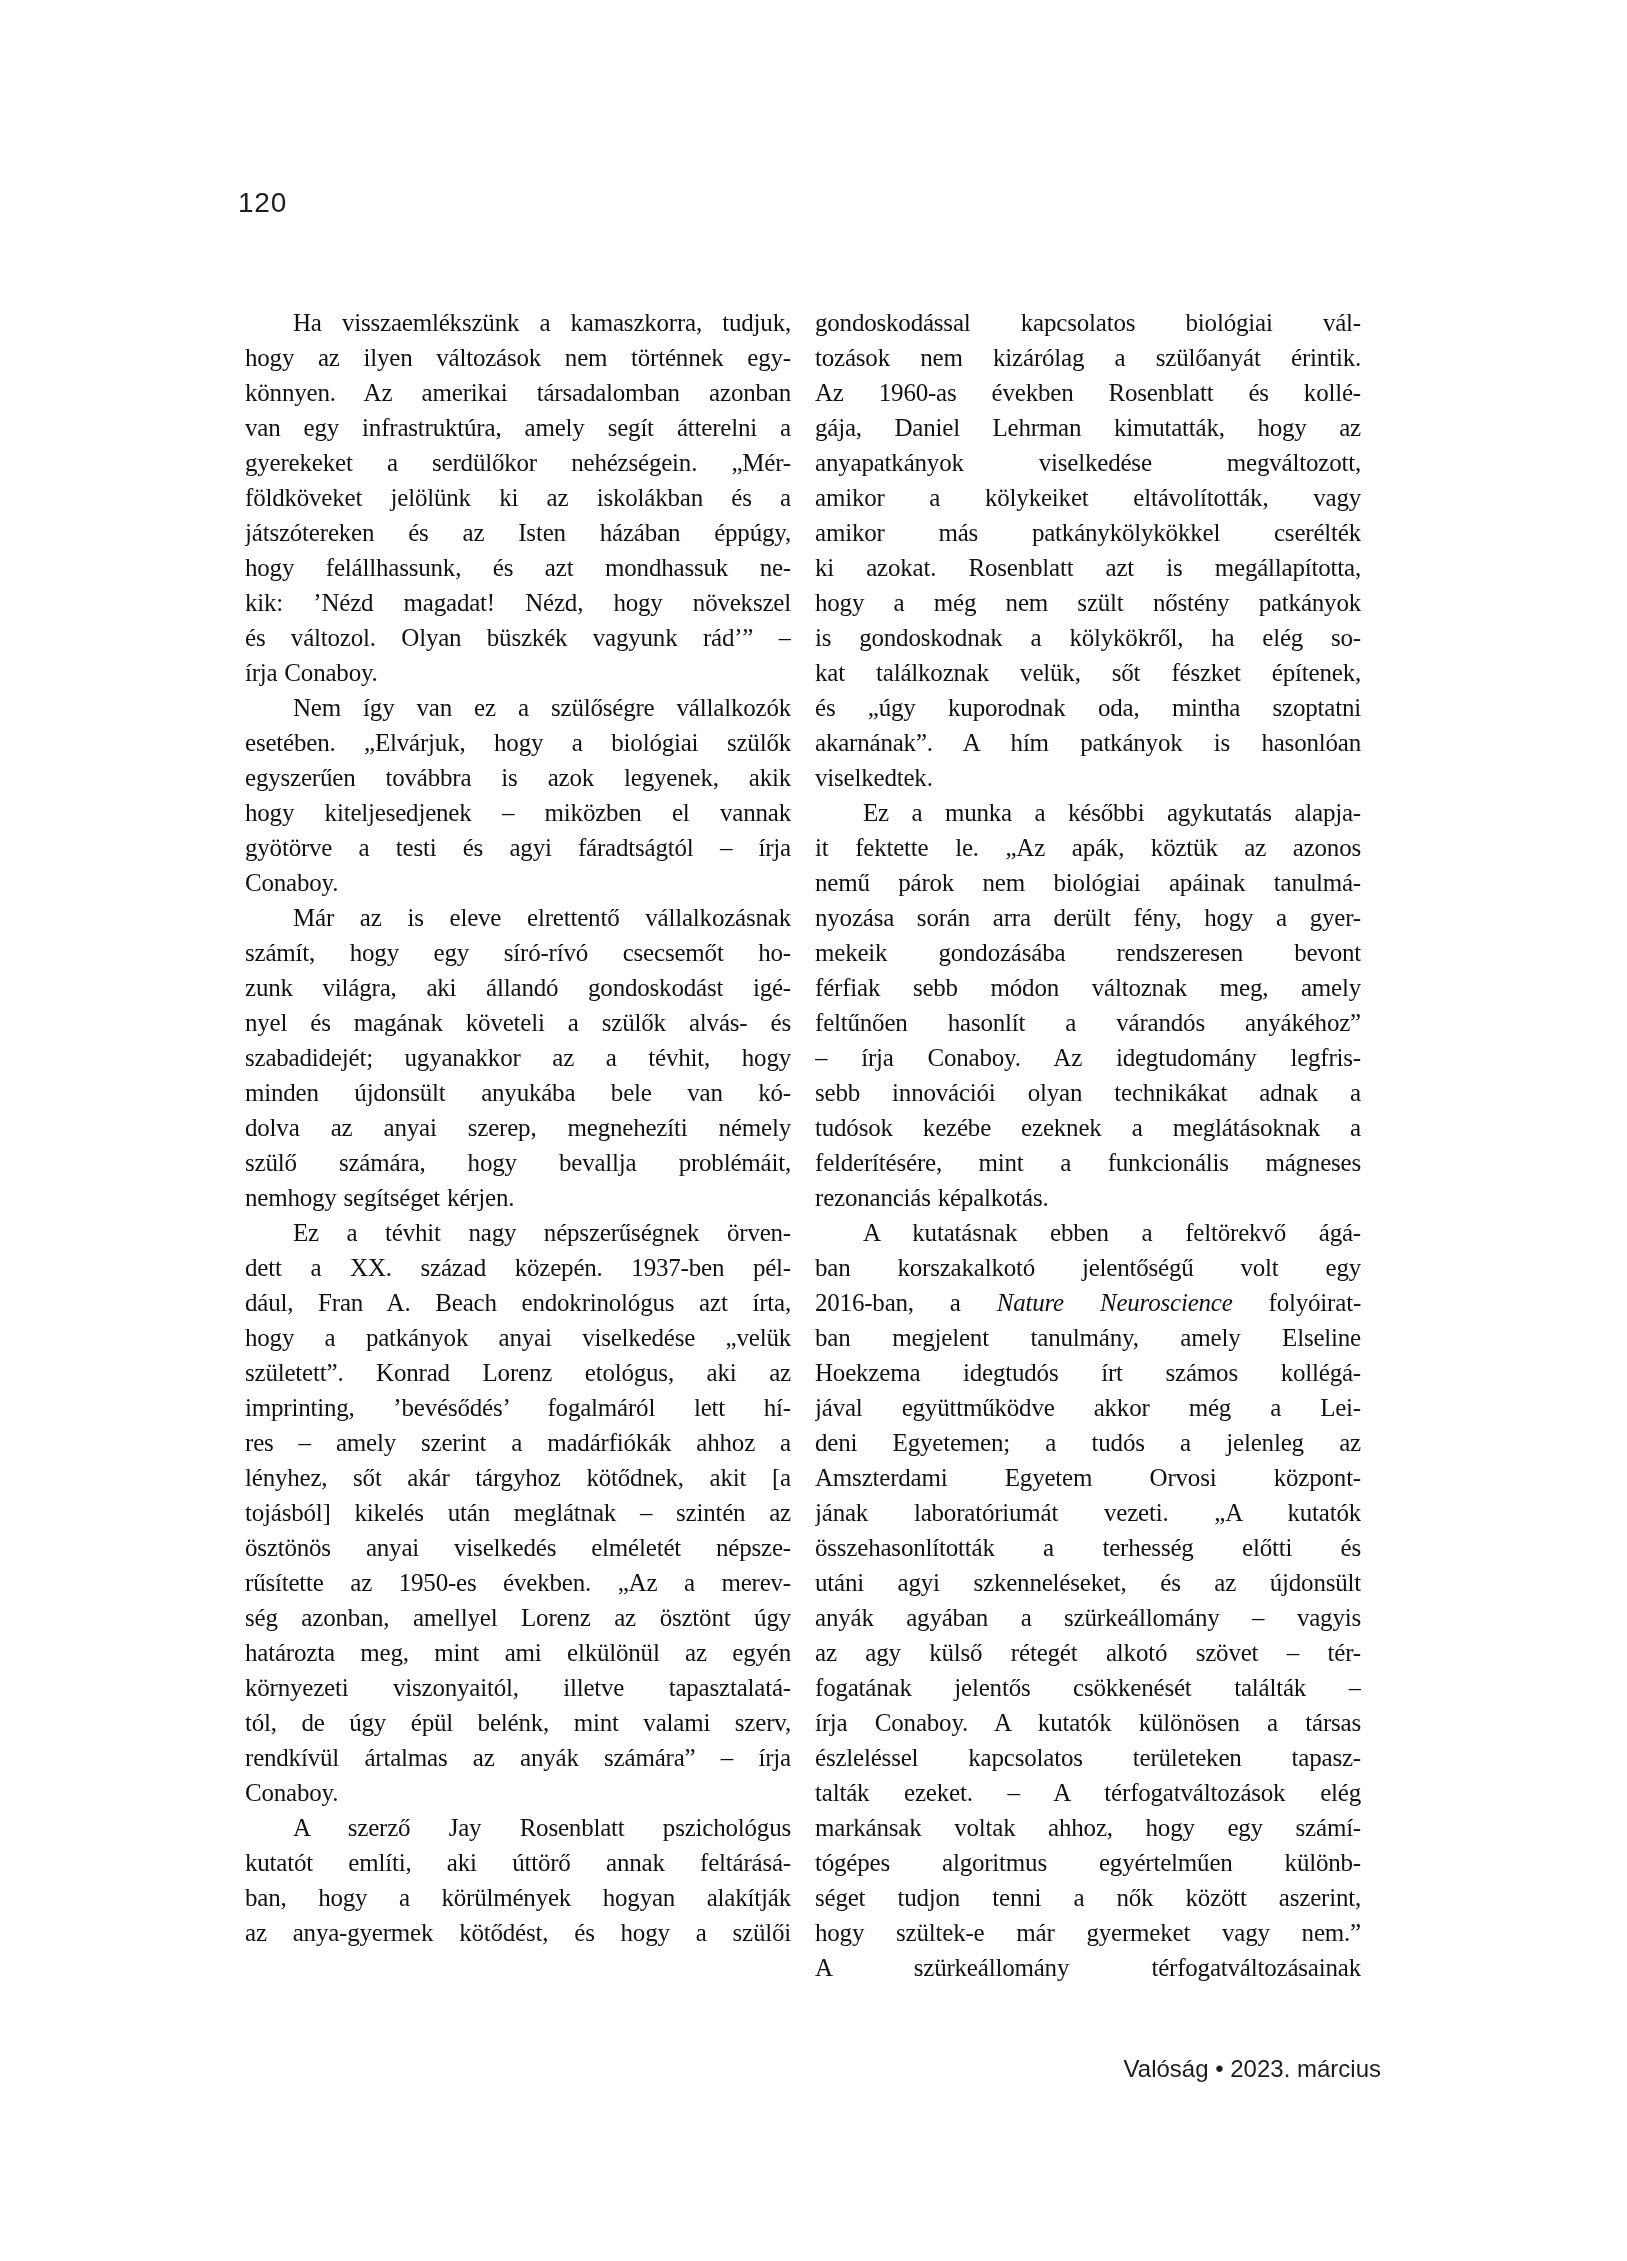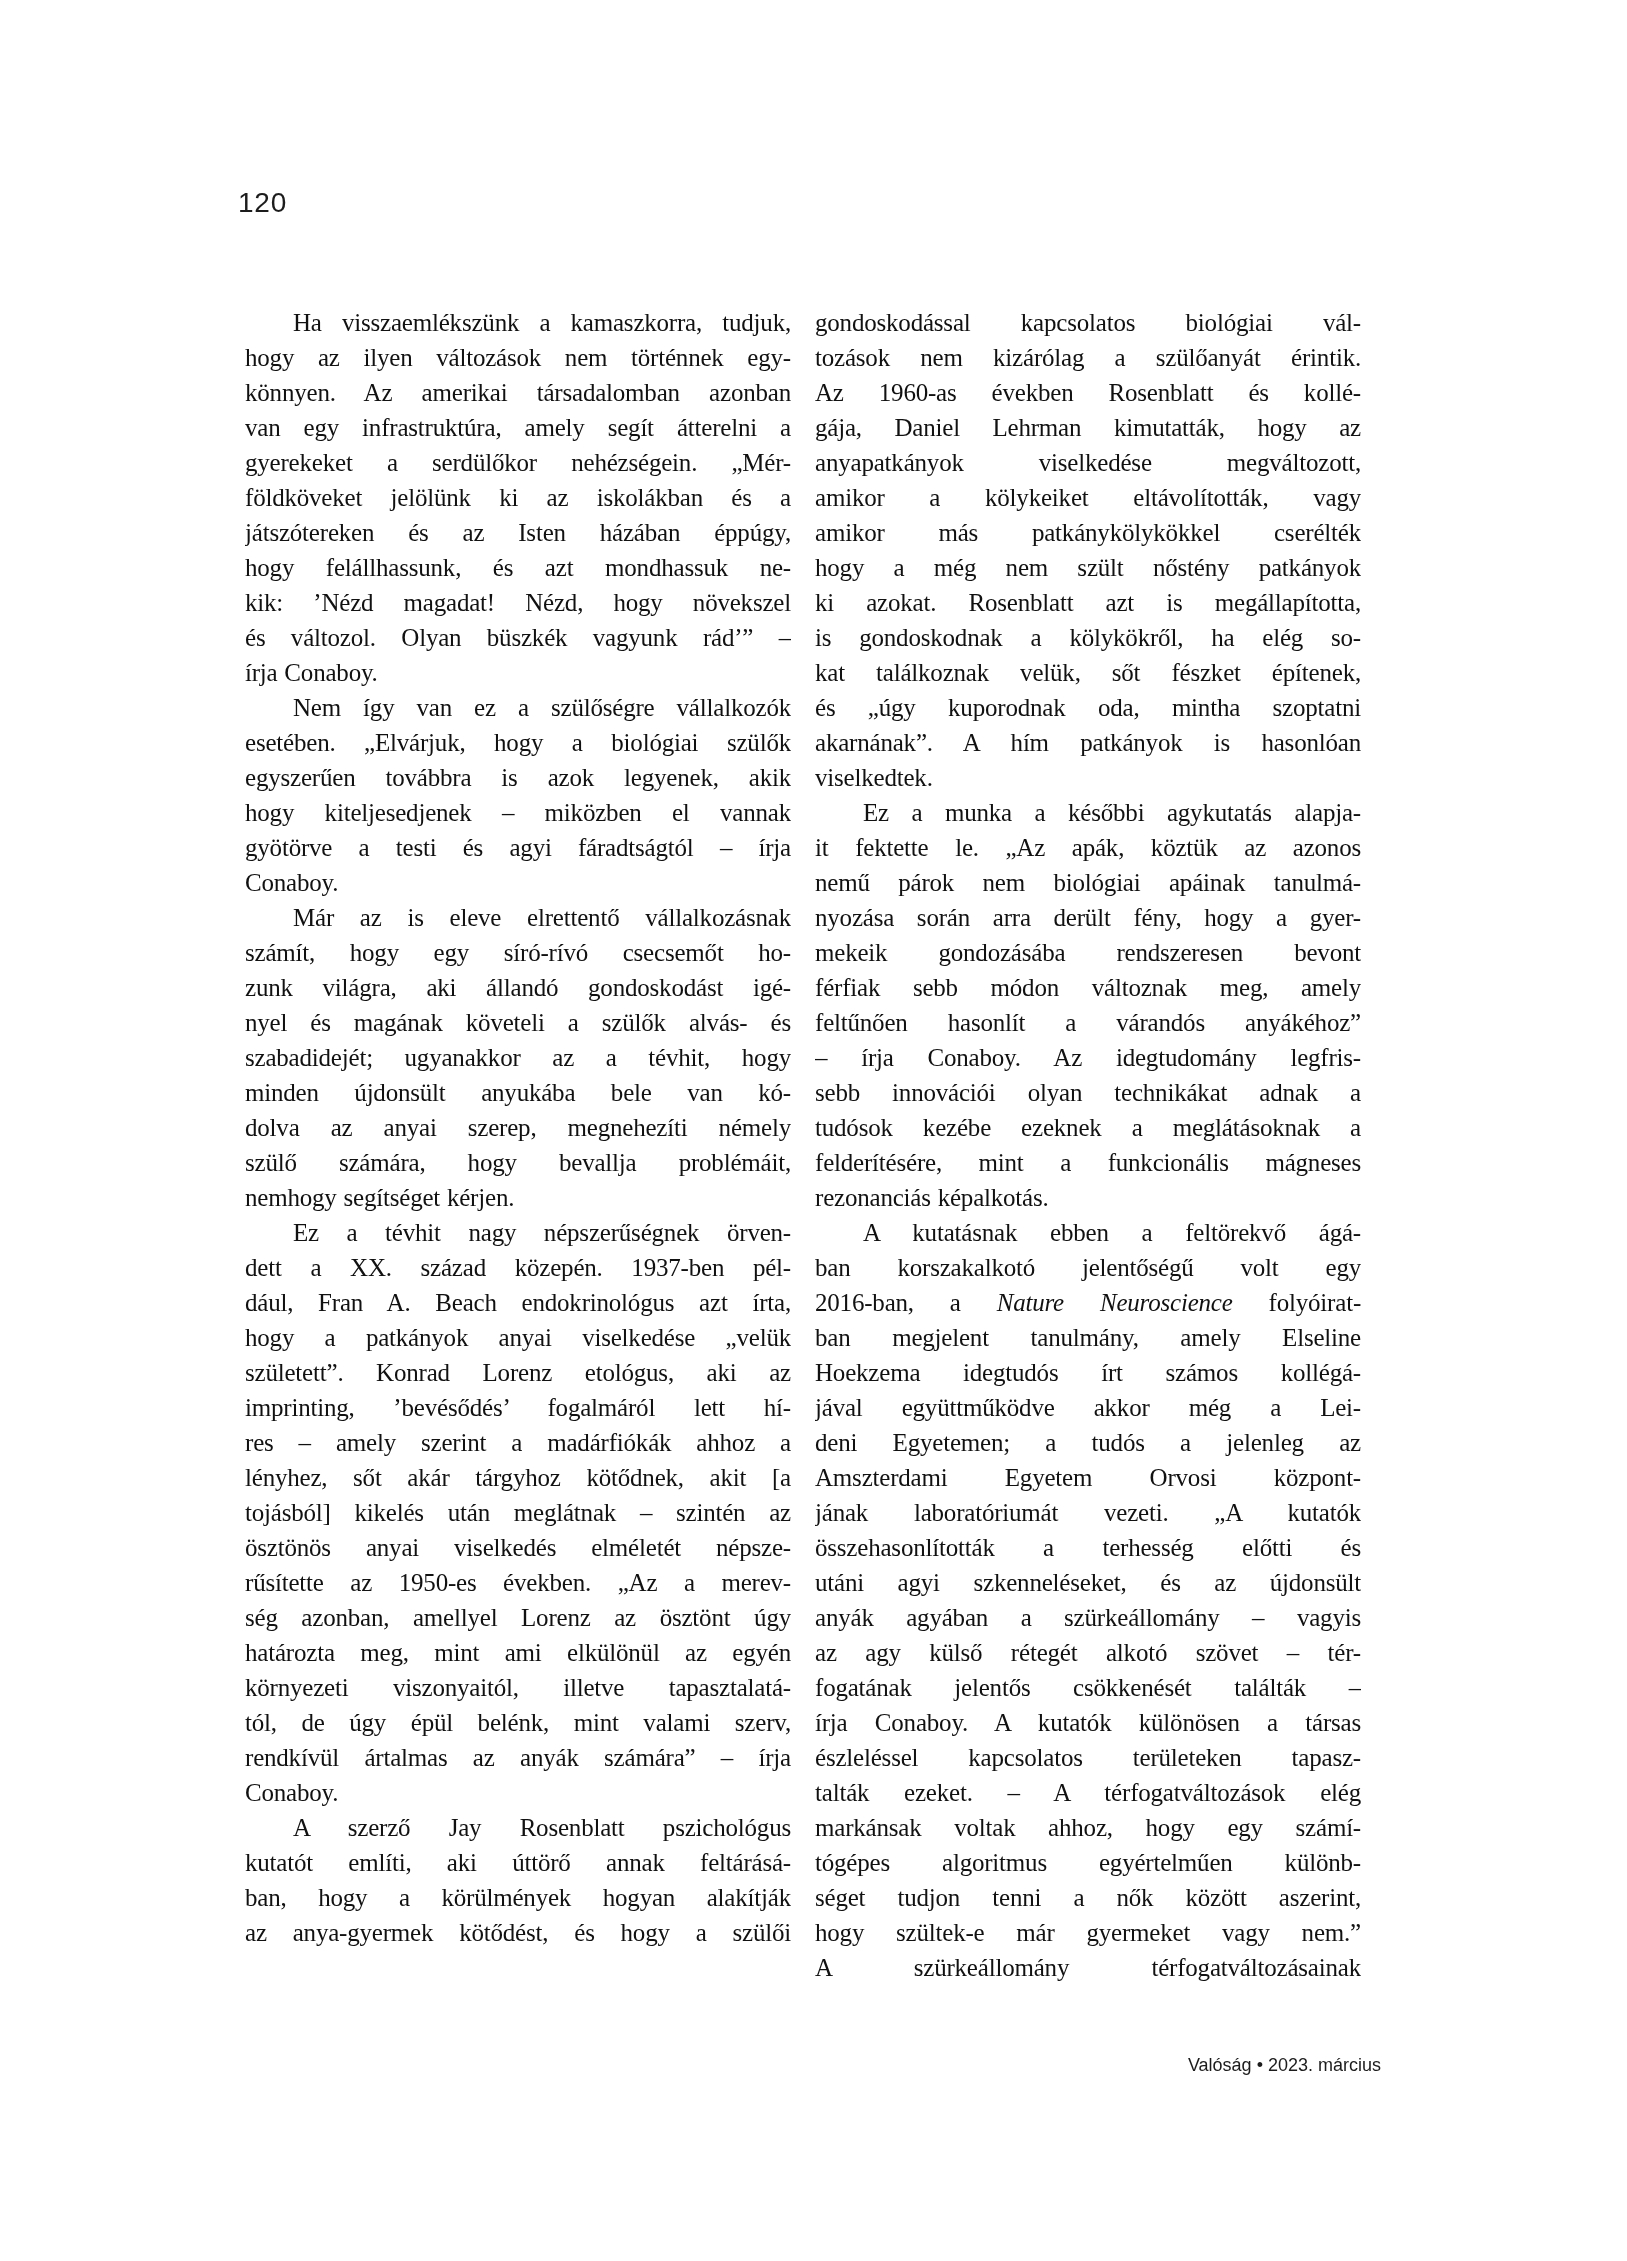--- a/index.html
+++ b/index.html
@@ -47,21 +47,21 @@
   }
   .line.indent { text-indent: 48px; }
   .line.para-end { text-align-last: left; }
   .footer {
     position: absolute;
     top: 2055px;
     left: 245px;
     width: 1136px;
     text-align: right;
     font-family: "Liberation Sans", sans-serif;
-    font-size: 18px;
+    font-size: 24px;
     color: #1c1c1c;
   }
 </style>
 </head>
 <body>
 
 <div class="page">
   <div class="page-number">120</div>
 
   <div class="columns">
@@ -115,22 +115,22 @@
         <div class="line">az anya-gyermek kötődést, és hogy a szülői</div>
       </div>
     <div class="column">
         <div class="line">gondoskodással kapcsolatos biológiai vál-</div>
         <div class="line">tozások nem kizárólag a szülőanyát érintik.</div>
         <div class="line">Az 1960-as években Rosenblatt és kollé-</div>
         <div class="line">gája, Daniel Lehrman kimutatták, hogy az</div>
         <div class="line">anyapatkányok viselkedése megváltozott,</div>
         <div class="line">amikor a kölykeiket eltávolították, vagy</div>
         <div class="line">amikor más patkánykölykökkel cserélték</div>
+        <div class="line">ki azokat. Rosenblatt azt is megállapította,</div>
         <div class="line">hogy a még nem szült nőstény patkányok</div>
-        <div class="line">ki azokat. Rosenblatt azt is megállapította,</div>
         <div class="line">is gondoskodnak a kölykökről, ha elég so-</div>
         <div class="line">kat találkoznak velük, sőt fészket építenek,</div>
         <div class="line">és „úgy kuporodnak oda, mintha szoptatni</div>
         <div class="line">akarnának”. A hím patkányok is hasonlóan</div>
         <div class="line para-end">viselkedtek.</div>
         <div class="line indent">Ez a munka a későbbi agykutatás alapja-</div>
         <div class="line">it fektette le. „Az apák, köztük az azonos</div>
         <div class="line">nemű párok nem biológiai apáinak tanulmá-</div>
         <div class="line">nyozása során arra derült fény, hogy a gyer-</div>
         <div class="line">mekeik gondozásába rendszeresen bevont</div>

